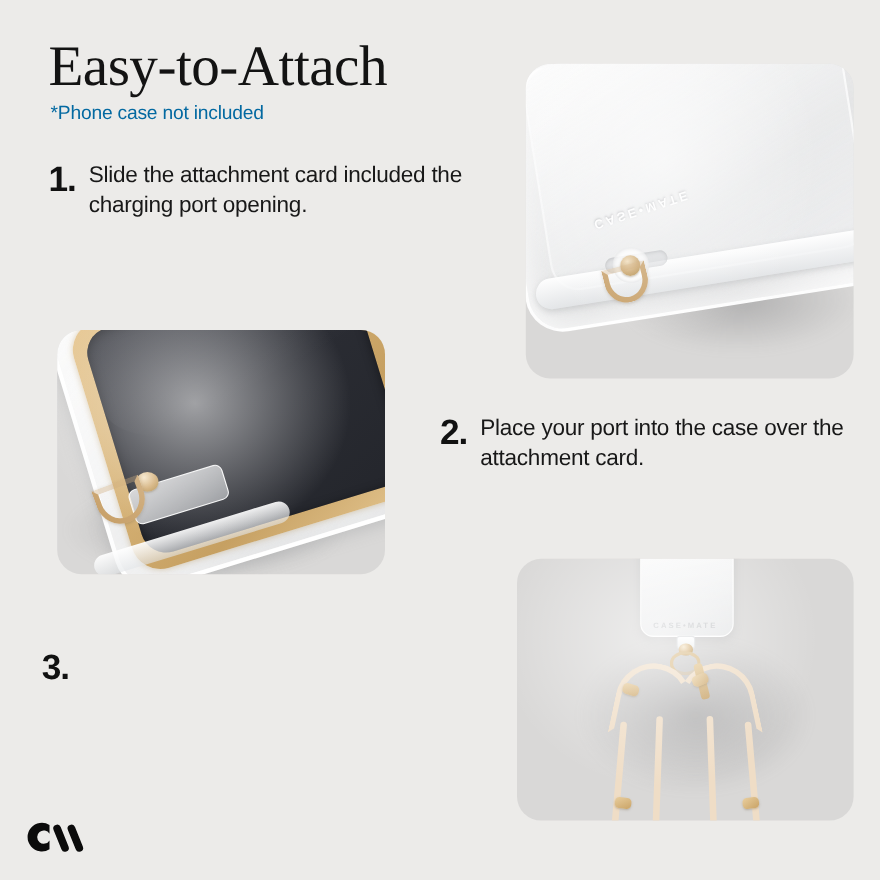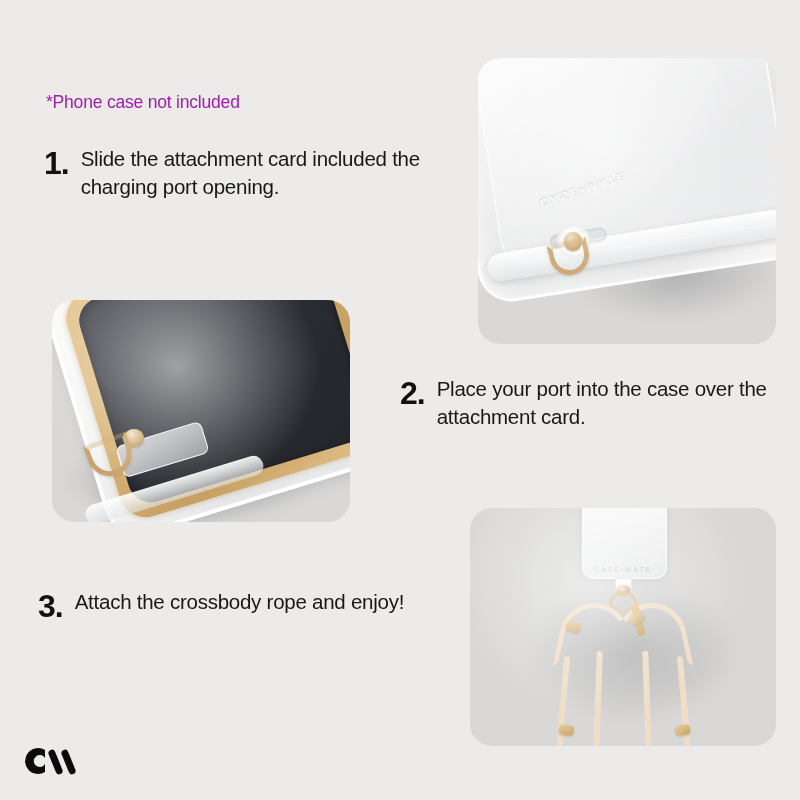--- a/index.html
+++ b/index.html
@@ -16,21 +16,21 @@
   
   .headline{
     position:absolute; left:44px; top:34px;
     font-family:"Liberation Serif", serif;
     font-size:52px; line-height:1.02;
     color:#131313; letter-spacing:-0.5px;
     white-space:nowrap;
   }
   .subnote{
     position:absolute; left:46px; top:92px;
-    font-size:17.5px; color:#a21caf; letter-spacing:-0.2px;
+    font-size:17.5px; color:#0369a1; letter-spacing:-0.2px;
   }
 
   
   .step{ position:absolute; display:flex; align-items:flex-start; }
   .step-num{
     font-size:32px; font-weight:bold; color:#111;
     line-height:1; margin-right:12px; flex:0 0 auto;
     letter-spacing:-1px; padding-top:2px;
   }
   .step-text{
@@ -266,35 +266,35 @@
   #brand-logo{
     position:absolute; left:22px; top:742px;
     width:62px; height:38px;
   }
 </style>
 </head>
 <body>
 
 <div class="stage">
 
+  <div class="headline">Easy-to-Attach</div>
   <div class="subnote">*Phone case not included</div>
 
   <div class="step" id="step-1">
     <div class="step-num">1.</div>
     <div class="step-text">Slide the attachment card included the charging port opening.</div>
   </div>
 
   <div class="step" id="step-2">
     <div class="step-num">2.</div>
     <div class="step-text">Place your port into the case over the attachment card.</div>
   </div>
 
   <div class="step" id="step-3">
     <div class="step-num">3.</div>
-    <div class="step-text">Attach the crossbody rope and enjoy!</div>
   </div>
 
   <div class="panel" id="photo-1">
     <div class="scene">
       <div class="floorshadow" id="p1-shadow"></div>
       <div class="case-body" id="p1-case">
         <div id="p1-case-inner"></div>
         <div id="p1-rail"></div>
       </div>
       <div id="p1-port"></div>

